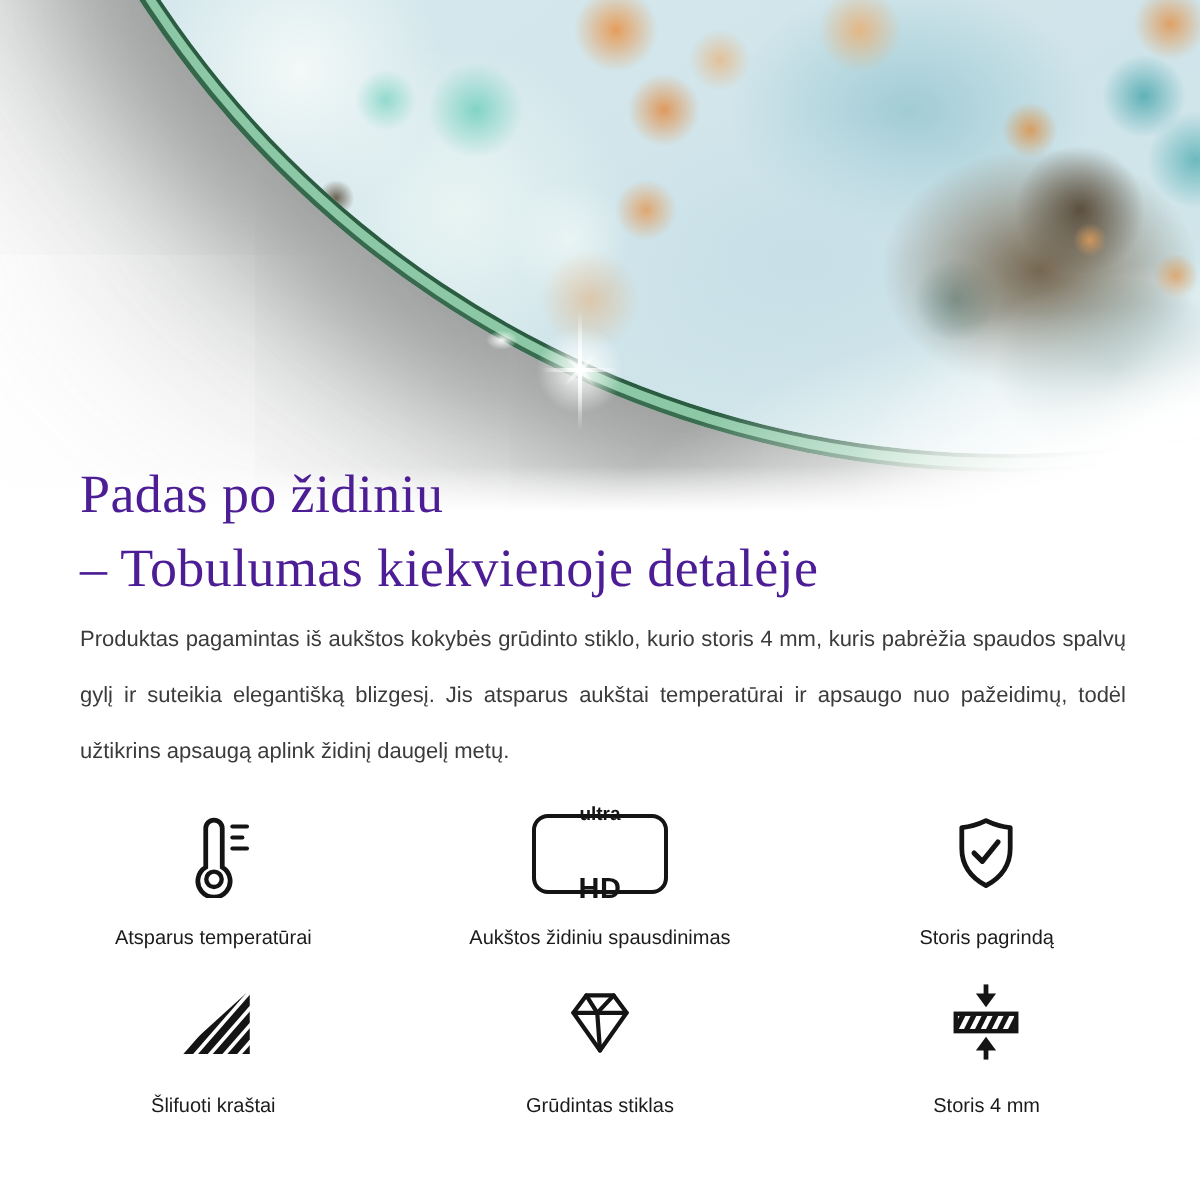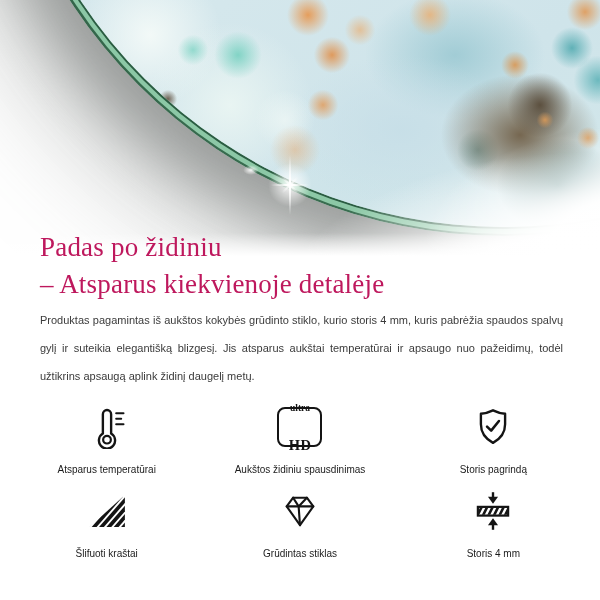--- a/index.html
+++ b/index.html
@@ -68,39 +68,39 @@
     background:linear-gradient(to right, rgba(255,255,255,0), rgba(255,255,255,.9) 50%, rgba(255,255,255,0));}
   .sparkle .ray-d1{transform:rotate(45deg);}
   .sparkle .ray-d2{transform:rotate(-45deg);}
   .glint{position:absolute;left:243px;top:165px;width:16px;height:10px;border-radius:50%;
     background:radial-gradient(rgba(255,255,255,.95), rgba(255,255,255,0) 70%);}
 
   
   .title{
     position:absolute;left:40px;top:229px;margin:0;
     font-family:"Liberation Serif","DejaVu Serif",serif;
-    font-size:27px;line-height:37px;font-weight:400;color:#be185d;letter-spacing:.2px;
+    font-size:27px;line-height:37px;font-weight:400;color:#4c1d95;letter-spacing:.2px;
   }
   .title span{display:block;}
   .desc{
     position:absolute;left:40px;top:306px;width:523px;margin:0;
     font-size:11px;line-height:28px;color:#3b3b3b;text-align:justify;
   }
 
   
   .features{
     position:absolute;left:10px;top:404px;width:580px;
     display:grid;grid-template-columns:repeat(3,1fr);row-gap:12px;
   }
   .feature{display:flex;flex-direction:column;align-items:center;}
   .ficon{height:46px;display:flex;align-items:center;justify-content:center;}
   .flabel{margin-top:13px;font-size:10px;line-height:13px;color:#1b1b1b;text-align:center;}
   .uhd-box{
-    width:45px;height:40px;border:2.6px solid #141414;border-radius:8px;box-sizing:border-box;
-    display:flex;flex-direction:column;align-items:center;justify-content:center;color:#141414;font-family:Liberation Serif, serif;
+    width:68px;height:40px;border:2.6px solid #141414;border-radius:8px;box-sizing:border-box;
+    display:flex;flex-direction:column;align-items:center;justify-content:center;color:#141414;
   }
   .uhd-top{font-size:9.5px;font-weight:600;line-height:10px;}
   .uhd-bottom{font-size:14.5px;font-weight:700;line-height:14px;letter-spacing:.3px;margin-top:25px;}
   svg{display:block;}
 </style>
 </head>
 <body>
 
 <div class="hero">
   <div class="disc">
@@ -113,21 +113,21 @@
     <div class="glow"></div>
       <div class="ray-v"></div>
       <div class="ray-h"></div>
     <div class="ray-d1"></div>
       <div class="ray-d2"></div>
   </div>
 </div>
 
 <h1 class="title">
   <span>Padas po židiniu</span>
-  <span>– Atsparus kiekvienoje detalėje</span>
+  <span>– Tobulumas kiekvienoje detalėje</span>
 </h1>
 
 <p class="desc">Produktas pagamintas iš aukštos kokybės grūdinto stiklo, kurio storis 4 mm, kuris pabrėžia spaudos spalvų gylį ir suteikia elegantišką blizgesį. Jis atsparus aukštai temperatūrai ir apsaugo nuo pažeidimų, todėl užtikrins apsaugą aplink židinį daugelį metų.</p>
 
 <div class="features">
 
   <div class="feature">
     <div class="ficon">
       <svg width="44" height="44" viewBox="0 0 48 48" fill="none" stroke="#141414" stroke-width="2.6" stroke-linecap="round">
         <path d="M28.5 31.2 V10 a4.5 4.5 0 0 0 -9 0 v21.2 a8.8 8.8 0 1 0 9 0 Z"></path>

